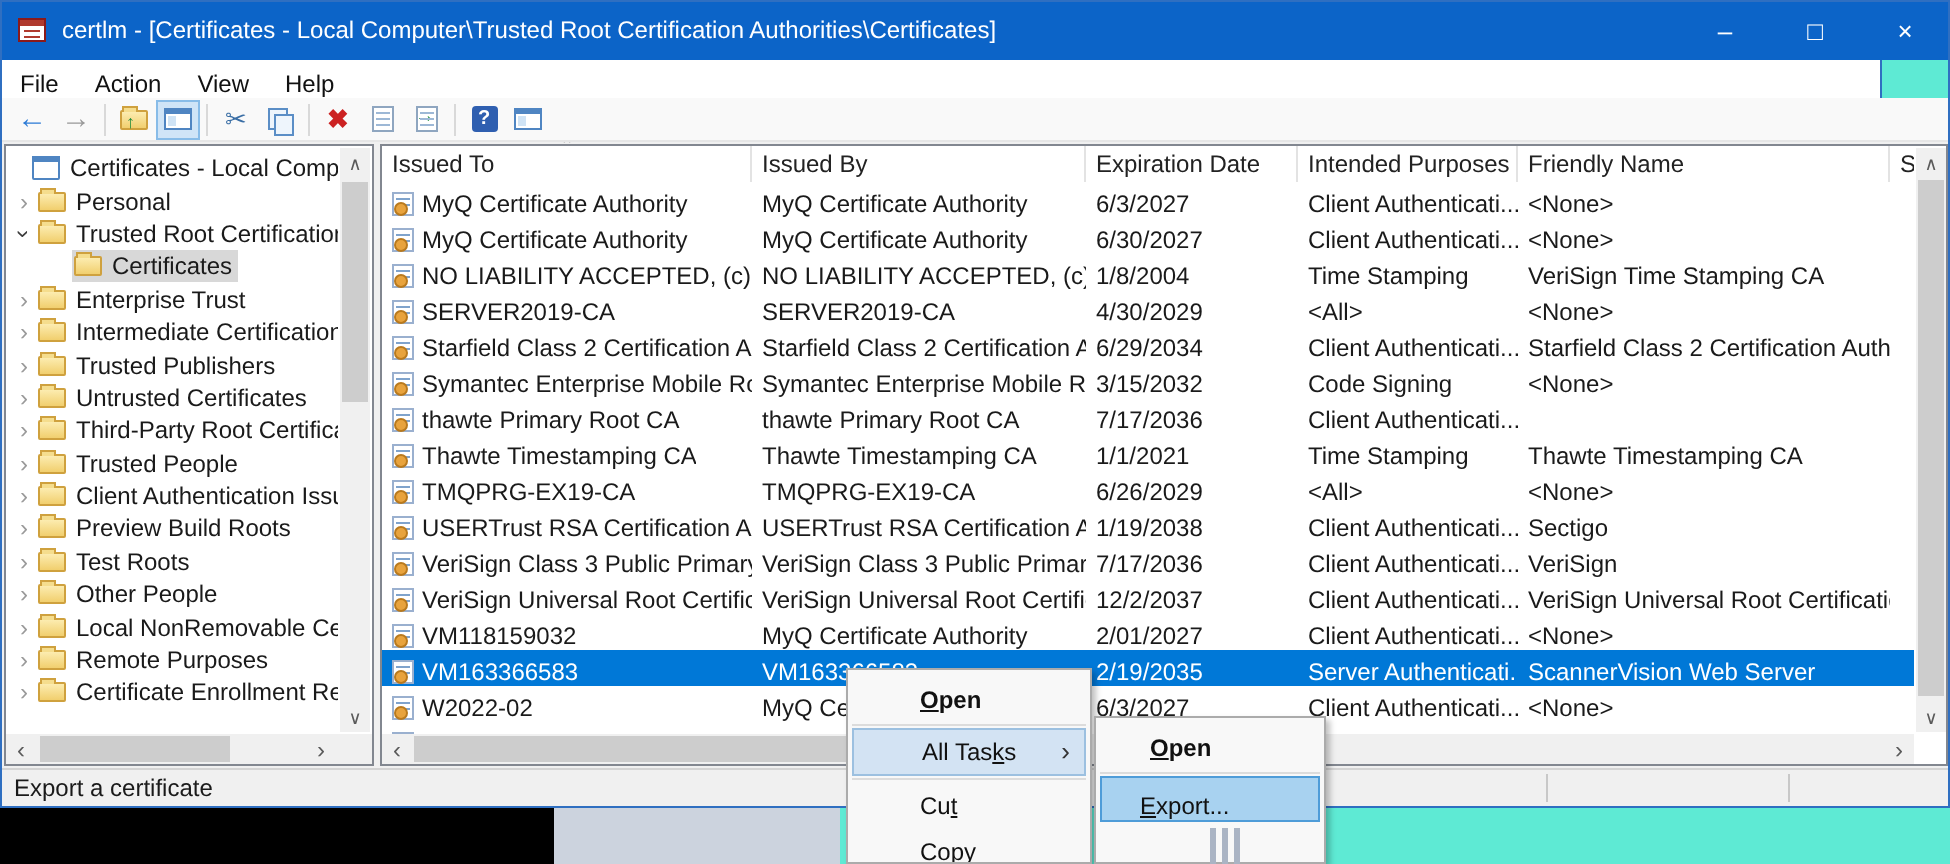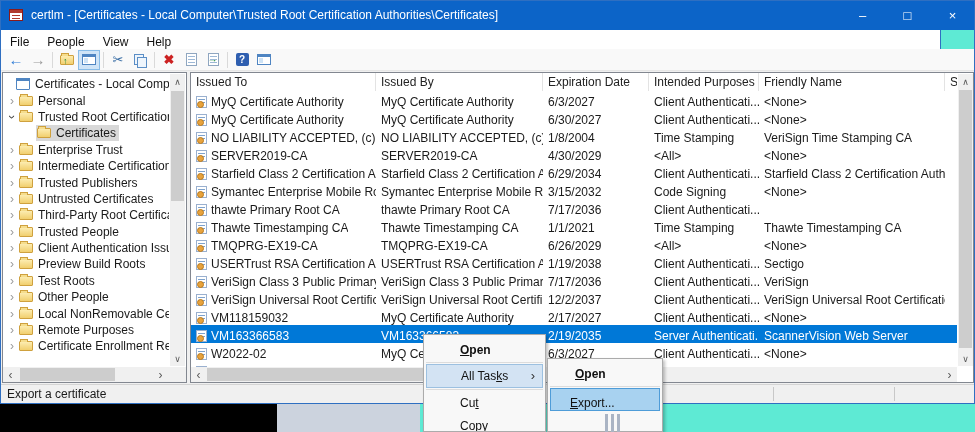--- a/index.html
+++ b/index.html
@@ -132,21 +132,21 @@
     <span class="title-text">certlm - [Certificates - Local Computer\Trusted Root Certification Authorities\Certificates]</span>
     <span class="win-controls">
       <span class="win-btn">–</span>
       <span class="win-btn">□</span>
       <span class="win-btn">×</span>
     </span>
   </div>
 
   <div class="menubar">
     <span class="m-item">File</span>
-    <span class="m-item">People</span>
+    <span class="m-item">Action</span>
     <span class="m-item">View</span>
     <span class="m-item">Help</span>
   </div>
 
   <div class="toolbar">
     <span class="tbtn">
         <span class="g g-back"></span>
       </span>
     <span class="tbtn">
         <span class="g g-fwd"></span>
@@ -456,21 +456,21 @@
         <span class="c c3">12/2/2037</span>
         <span class="c c4">Client Authenticati...</span>
         <span class="c c5">VeriSign Universal Root Certificatio...</span>
       </div>
       <div class="lrow">
         <span class="c c1">
           <span class="cert-ic"></span>
           <span style="overflow:hidden;">VM118159032</span>
         </span>
         <span class="c c2">MyQ Certificate Authority</span>
-        <span class="c c3">2/17/2027</span>
+        <span class="c c3">2/01/2027</span>
         <span class="c c4">Client Authenticati...</span>
         <span class="c c5">&lt;None&gt;</span>
       </div>
       <div class="lrow selected">
         <span class="c c1">
           <span class="cert-ic"></span>
           <span style="overflow:hidden;">VM163366583</span>
         </span>
         <span class="c c2">VM163366583</span>
         <span class="c c3">2/19/2035</span>

